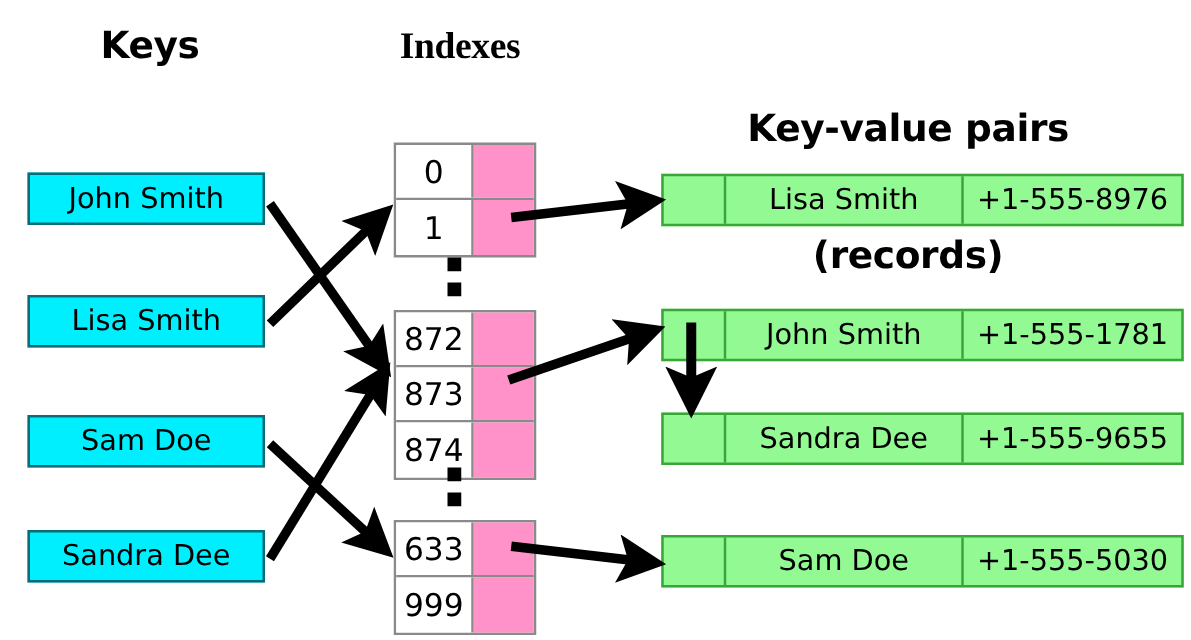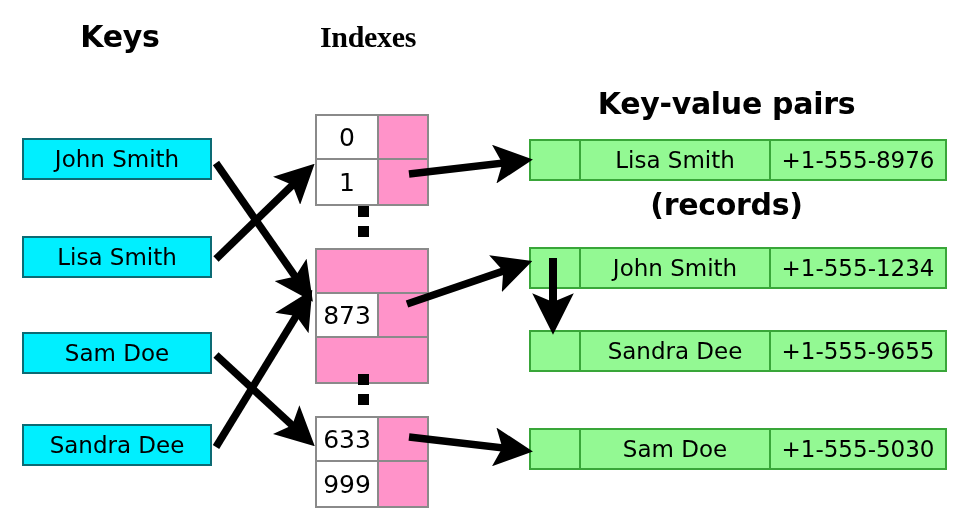--- a/index.html
+++ b/index.html
@@ -170,27 +170,29 @@
     </div>
   </div>
 
   <div class="vdots" style="top:206px">
     <i></i>
       <i></i>
   </div>
 
   <div class="idx-group" style="top:248px">
     <div class="idx-row">
+      <div class="idx-num">872</div>
       <div class="idx-slot"></div>
     </div>
     <div class="idx-row">
       <div class="idx-num">873</div>
       <div class="idx-slot"></div>
     </div>
     <div class="idx-row">
+      <div class="idx-num">874</div>
       <div class="idx-slot"></div>
     </div>
   </div>
 
   <div class="vdots" style="top:374px">
     <i></i>
       <i></i>
   </div>
 
   <div class="idx-group" style="top:416px">
@@ -206,21 +208,21 @@
 
   <div class="rec" style="top:139px">
     <div class="rec-ptr"></div>
     <div class="rec-name">Lisa Smith</div>
     <div class="rec-phone">+1-555-8976</div>
   </div>
 
   <div class="rec" style="top:247px">
     <div class="rec-ptr"></div>
     <div class="rec-name">John Smith</div>
-    <div class="rec-phone">+1-555-1234</div>
+    <div class="rec-phone">+1-555-1781</div>
   </div>
 
   <div class="rec" style="top:330px">
     <div class="rec-ptr"></div>
     <div class="rec-name">Sandra Dee</div>
     <div class="rec-phone">+1-555-9655</div>
   </div>
 
   <div class="rec" style="top:428px">
     <div class="rec-ptr"></div>

